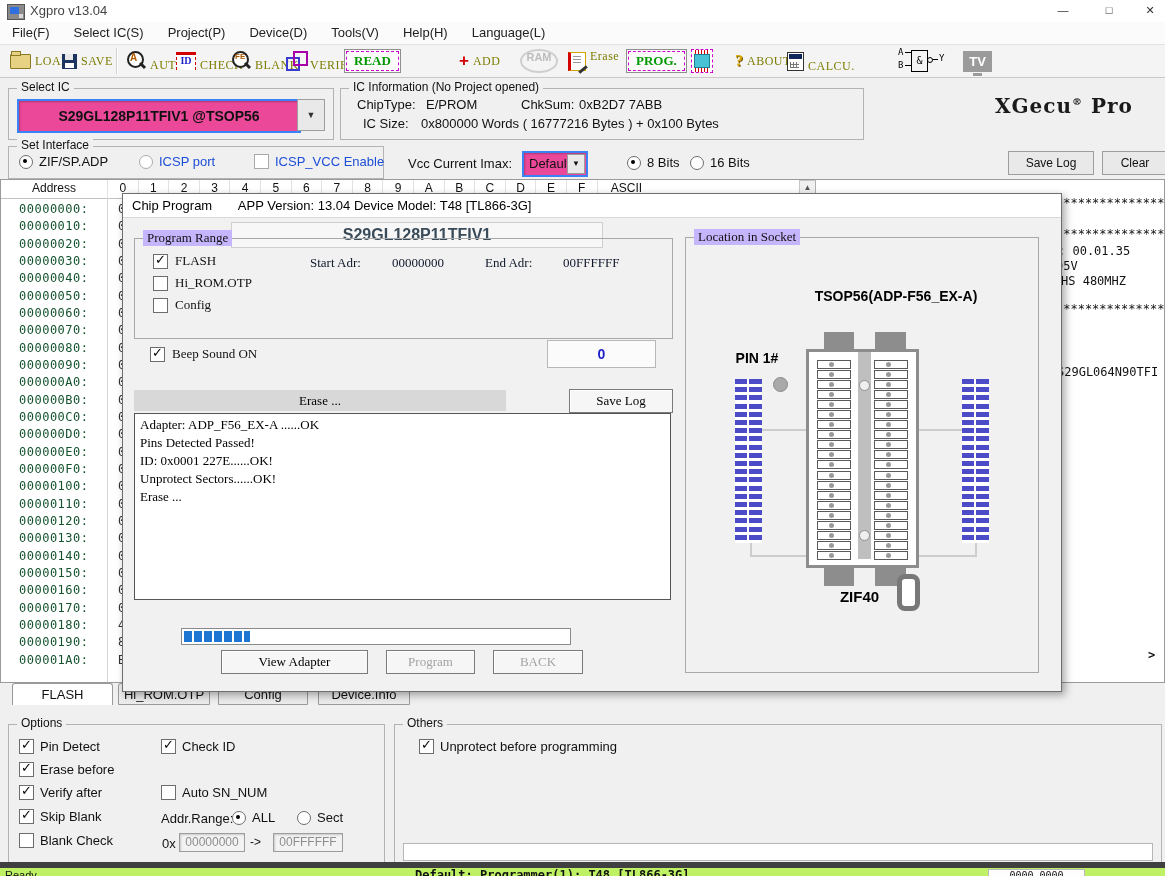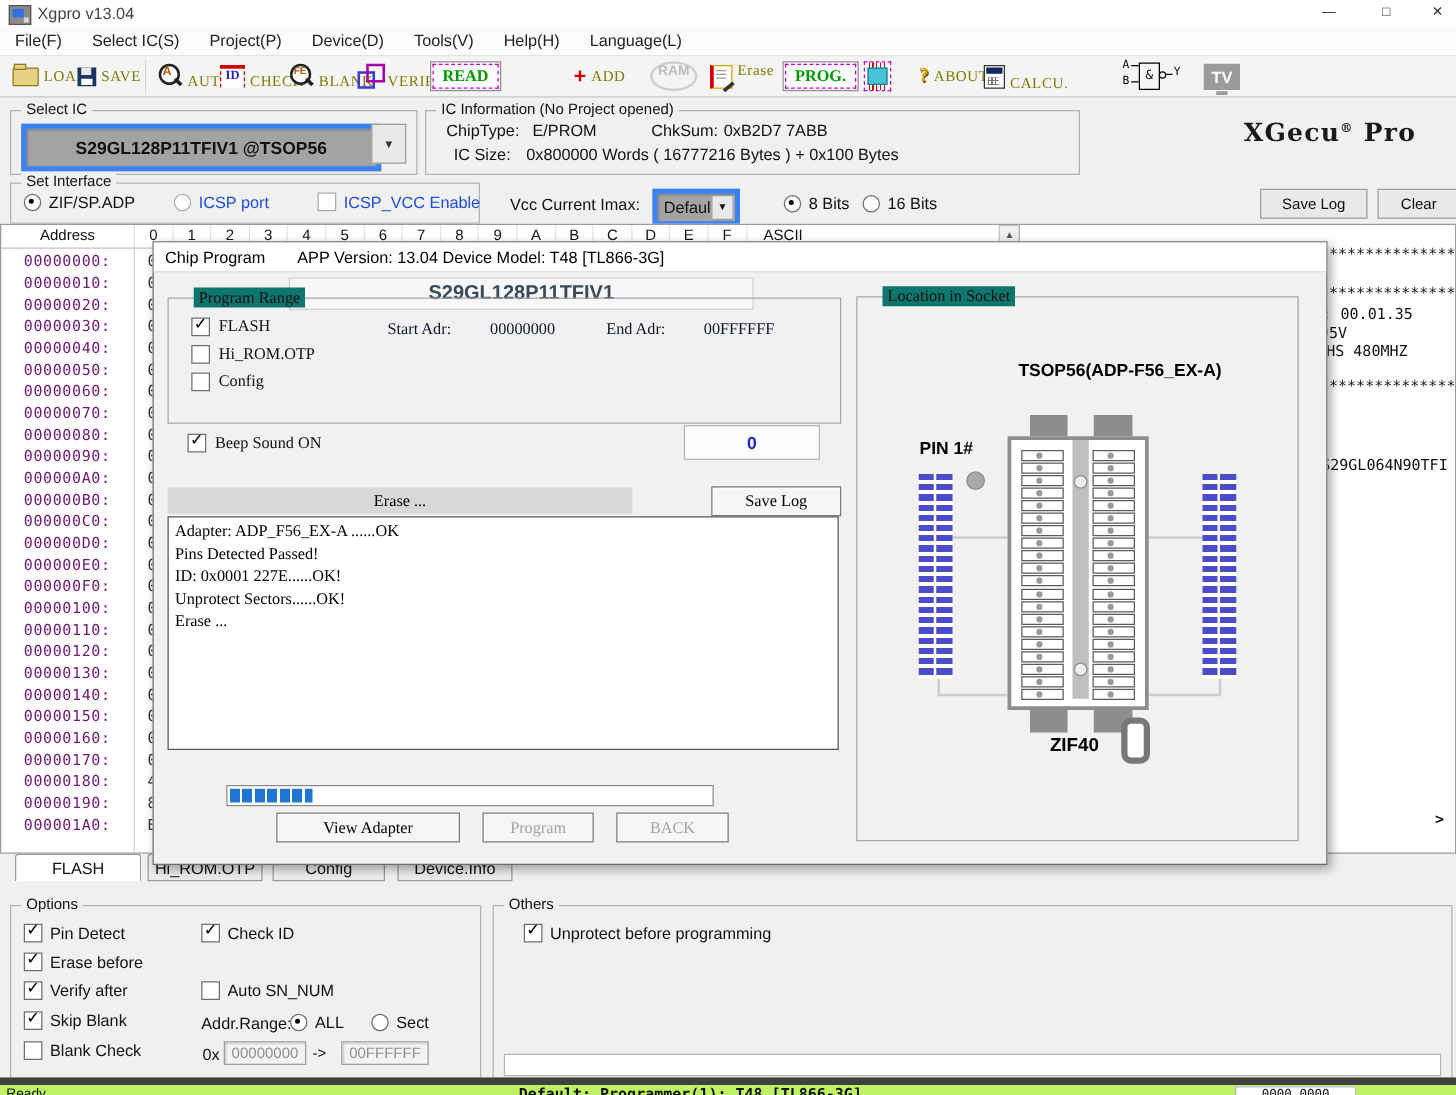--- a/index.html
+++ b/index.html
@@ -65,43 +65,43 @@
   .gb>.lbl{position:absolute;top:-9px;left:8px;background:#f0f0f0;padding:0 4px;font-size:12px;color:#111;white-space:nowrap}
   .cb{width:13px;height:13px;background:#fff;border:1px solid #6d6d6d;display:inline-block;position:relative;flex:none}
   .cb.checked:after{content:"\2713";position:absolute;left:1px;top:-3px;font:bold 13px "DejaVu Sans",sans-serif;color:#000}
   .cb.dis{border-color:#a9a9a9}
   .radio{width:12px;height:12px;background:#fff;border:1px solid #6d6d6d;border-radius:50%;display:inline-block;position:relative;flex:none}
   .radio.checked:after{content:"";position:absolute;left:3px;top:3px;width:4px;height:4px;background:#000;border-radius:50%}
   .radio.dis{border-color:#ababab}
   .ctl{display:flex;align-items:center;gap:6px;font-size:13px;white-space:nowrap}
   .ctl.gray{color:#1d4ed8}
   .btn{background:#e9e9e9;border:1px solid #9d9d9d;font-size:12px;text-align:center;color:#111}
-  .sunken{background:#a3a3a3;border:4px solid #3b82f6;box-shadow:inset 1px 1px 2px rgba(0,0,0,.25)}
+  .sunken{background:#ec4899;border:2px solid #3b82f6;box-shadow:inset 1px 1px 2px rgba(0,0,0,.25)}
   
   .hexpanel{left:0;top:179px;width:815px;height:504px;background:#fff;border:1px solid #9a9a9a;box-sizing:border-box}
   .hexhdr{position:absolute;left:0;top:0;width:813px;height:18px;border-bottom:1px solid #c2c2c2;display:flex;font-size:12px;color:#111}
   .hcol{border-right:1px solid #e2e2e2;text-align:center;line-height:17px;width:29.6px;flex:none}
   .hcol.c-addr{width:106px}
   .hcol.c-ascii{width:58px;border-right:none}
   .vline{position:absolute;left:106px;top:18px;bottom:0;width:1px;background:#d6d6d6}
   .hexrows{position:absolute;left:0;top:22px;width:813px}
   .hexrow{position:relative;height:17.33px;font:12px "DejaVu Sans Mono",monospace}
-  .ha{position:absolute;left:18px;color:#701a75;letter-spacing:.5px}
+  .ha{position:absolute;left:18px;color:#14532d;letter-spacing:.5px}
   .hb{position:absolute;left:117px;color:#333}
   .scrollup{left:799px;top:180px;width:15px;height:15px;background:#f0f0f0;border:1px solid #c6c6c6;
             font-size:8px;text-align:center;line-height:14px;color:#555}
   .sidepanel{left:815px;top:179px;width:350px;height:504px;background:#fff;border:1px solid #9a9a9a;border-left:1px solid #b0b0b0;box-sizing:border-box}
   .frag{position:absolute;font:12px "DejaVu Sans Mono",monospace;color:#111;white-space:nowrap;z-index:5}
   
   .dialog{left:122px;top:193px;width:938px;height:497px;background:#f1f1f1;border:1px solid #6e6e6e;
           box-shadow:3px 3px 8px rgba(0,0,0,.35);z-index:10}
   .dtitle{position:absolute;left:0;top:0;width:100%;height:23px;background:#fff;border-bottom:1px solid #d9d9d9;
           font-size:13px;line-height:23px;color:#000;white-space:nowrap}
   .dgb{position:absolute;border:1px solid #a8a8a8}
-  .dgb>.lbl{position:absolute;top:-9px;left:20px;background:#0f766e;padding:0 4px;font:13px "Liberation Serif",serif;white-space:nowrap}
+  .dgb>.lbl{position:absolute;top:-9px;left:8px;background:#c4b5fd;padding:0 4px;font:13px "Liberation Serif",serif;white-space:nowrap}
   .chipbox{left:108px;top:28px;width:370px;height:24px;background:#f7f7f7;border:1px solid #cfcfcf;
            font:bold 16px "Liberation Sans";color:#394a58;text-align:center;line-height:24px}
   .dctl{position:absolute;display:flex;align-items:center;gap:7px;font:13px "Liberation Serif",serif;white-space:nowrap}
   .glabel{position:absolute;font:13px "Liberation Serif",serif;color:#0f172a;white-space:nowrap}
   .counter{left:424px;top:146px;width:107px;height:26px;background:#fbfbfb;border:1px solid #b7b7b7;
            font:bold 14px "Liberation Sans";color:#2222cc;text-align:center;line-height:26px}
   .useadp{left:0;top:173px;width:548px;text-align:center;font:bold 15px "Liberation Sans";color:#1e1ed6}
   .estrip{left:11px;top:196px;width:372px;height:21px;background:#d8d8d8;text-align:center;
           font:13px "Liberation Serif",serif;line-height:21px;color:#000}
   .dbtn{background:#f6f6f6;border:1px solid #7a7a7a;box-shadow:inset 1px 1px 0 #fff;

